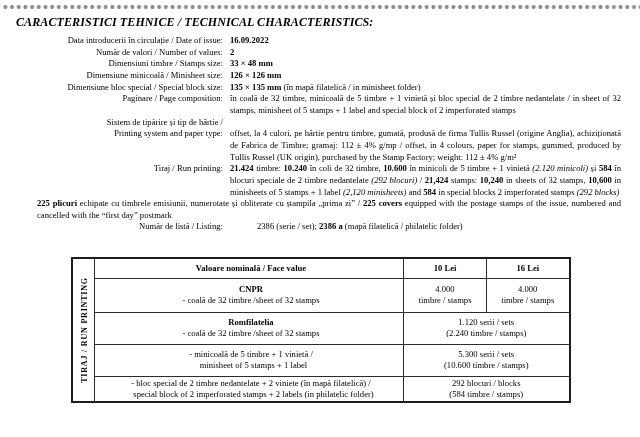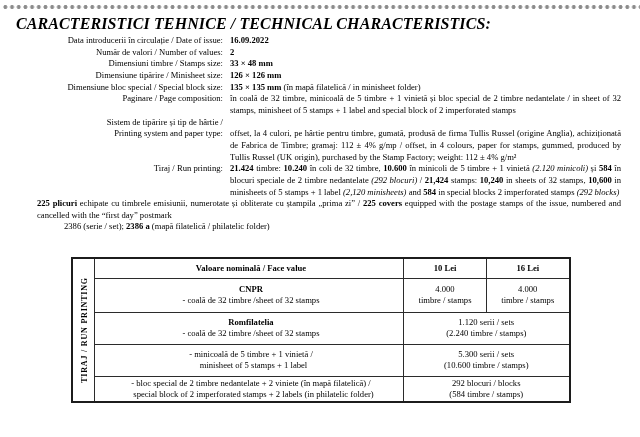--- a/index.html
+++ b/index.html
@@ -13,21 +13,21 @@
   }
   .dotted-top{
     position:absolute;top:2px;left:1px;width:639px;height:8px;
     background-image:radial-gradient(circle, #8b8b8b 1.7px, rgba(0,0,0,0) 2.2px);
     background-size:6.7px 8px;
     background-position:1px 1px;
     background-repeat:repeat-x;
   }
   .title{
     position:absolute;left:16px;top:15px;
-    font-size:16px;font-weight:bold;font-style:italic;
+    font-size:12px;font-weight:bold;font-style:italic;
     white-space:nowrap;letter-spacing:0.1px;
   }
   .specs{
     position:absolute;left:0;top:35px;width:621px;
     font-size:8.6px;line-height:11.65px;
   }
   .spec-row{display:flex;align-items:flex-start;padding-left:30px;}
   .spec-label{
     width:193px;flex:0 0 193px;text-align:right;
     white-space:pre-line;
@@ -83,21 +83,21 @@
     <div class="spec-label">Număr de valori / Number of values:</div>
     <div class="spec-value v-bold">2</div>
   </div>
 
   <div class="spec-row">
     <div class="spec-label">Dimensiuni timbre / Stamps size:</div>
     <div class="spec-value v-bold">33 × 48 mm</div>
   </div>
 
   <div class="spec-row">
-    <div class="spec-label">Dimensiune tipărire / Minisheet size:</div>
+    <div class="spec-label">Dimensiune minicoală / Minisheet size:</div>
     <div class="spec-value v-bold">126 × 126 mm</div>
   </div>
 
   <div class="spec-row">
     <div class="spec-label">Dimensiune bloc special / Special block size:</div>
     <div class="spec-value"><span style="font-weight: bold;">135 × 135 mm</span><span> (în mapă filatelică / in minisheet folder)</span></div>
   </div>
 
   <div class="spec-row">
     <div class="spec-label">Paginare / Page composition:</div>
@@ -114,20 +114,21 @@
     <div class="spec-label">Tiraj / Run printing:</div>
     <div class="spec-value v-justify"><span style="font-weight: bold;">21.424</span><span> timbre: </span><span style="font-weight: bold;">10.240</span><span> în coli de 32 timbre, </span><span style="font-weight: bold;">10.600</span><span> în minicoli de 5 timbre + 1 vinietă </span><span style="font-style: italic;">(2.120 minicoli)</span><span> și </span><span style="font-weight: bold;">584</span><span> în blocuri speciale de 2 timbre nedantelate </span><span style="font-style: italic;">(292 blocuri)</span><span> / </span><span style="font-weight: bold;">21,424</span><span> stamps: </span><span style="font-weight: bold;">10,240</span><span> in sheets of 32 stamps, </span><span style="font-weight: bold;">10,600</span><span> in minisheets of 5 stamps + 1 label </span><span style="font-style: italic;">(2,120 minisheets)</span><span> and </span><span style="font-weight: bold;">584</span><span> in special blocks 2 imperforated stamps </span><span style="font-style: italic;">(292 blocks)</span></div>
   </div>
 
 
   <div class="spec-row">
     <div class="spec-value v-justify"><span style="font-weight: bold;">225 plicuri</span><span> echipate cu timbrele emisiunii, numerotate și obliterate cu ștampila „prima zi” / </span><span style="font-weight: bold;">225 covers</span><span> equipped with the postage stamps of the issue, numbered and cancelled with the “first day” postmark</span></div>
   </div>
 
   <div class="spec-row">
+    <div class="spec-label">Număr de listă / Listing:</div>
     <div class="spec-value"><span style="font-weight: normal; margin-left: 27px;">2386</span><span> (serie / set); </span><span style="font-weight: bold;">2386 a</span><span> (mapă filatelică / philatelic folder)</span></div>
   </div>
 
 </div>
 
 <table class="run-table">
   <colgroup>
     <col style="width:21px">
       <col style="width:309px">
       <col style="width:83px">

